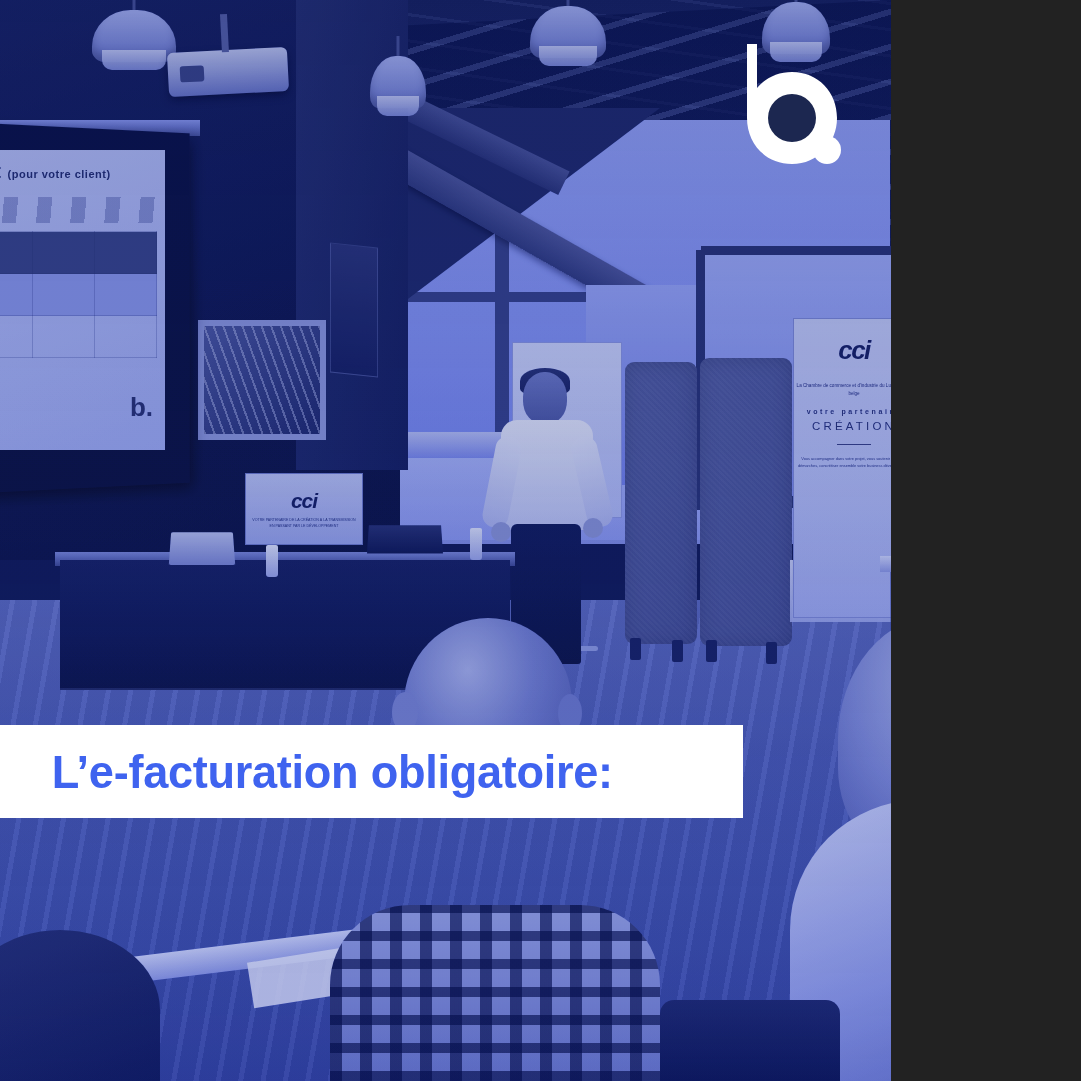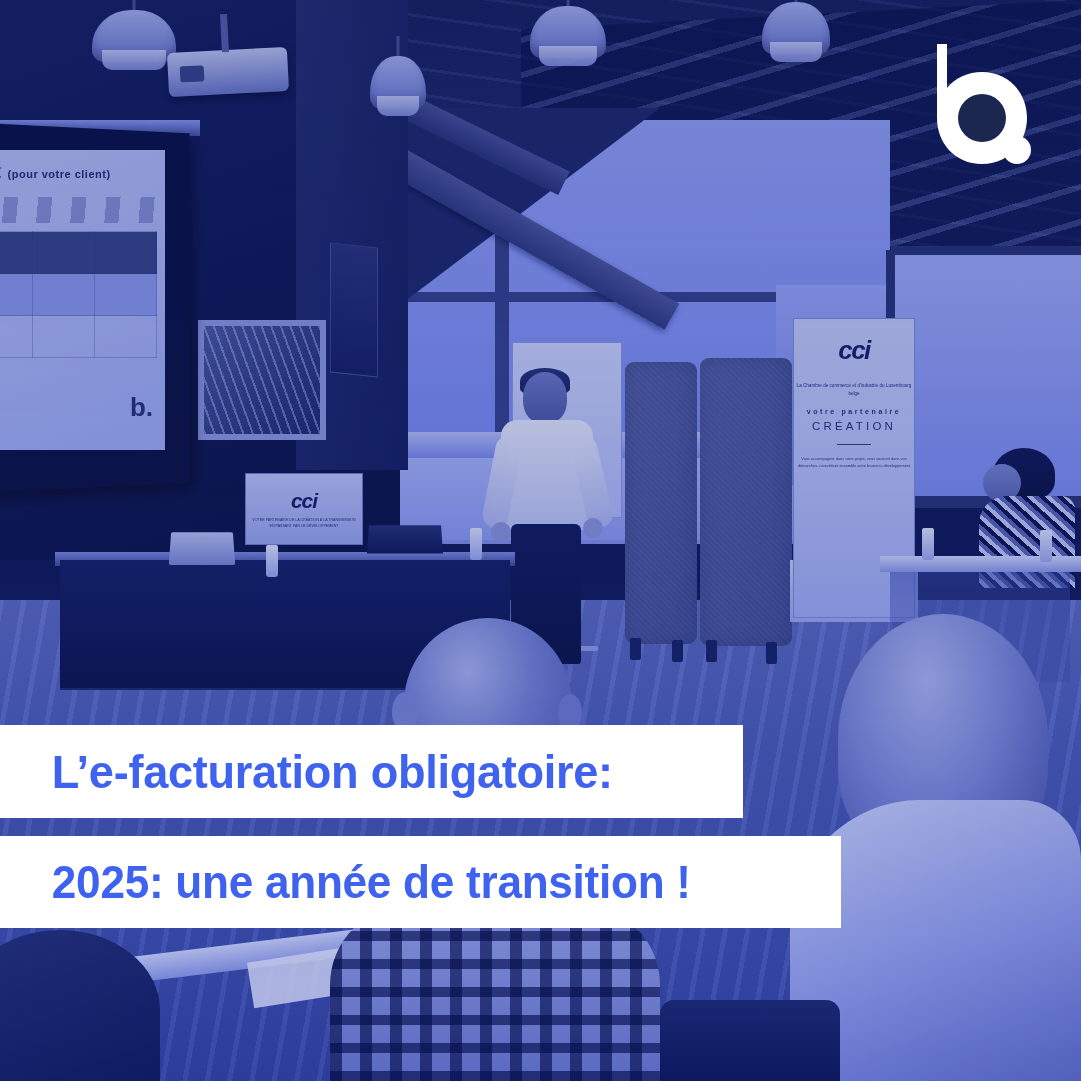--- a/index.html
+++ b/index.html
@@ -6,21 +6,21 @@
   * { margin:0; padding:0; box-sizing:border-box; }
   html,body { background:#222; }
   body {
     font-family:"Liberation Sans", sans-serif;
     display:flex; align-items:flex-start; justify-content:flex-start;
   }
 
   
   .card {
     position:relative;
-    width:1081px; height:1081px;
+    width:891px; height:1081px;
     overflow:hidden;
     background:#17224c;
     isolation:isolate;
   }
 
   
   .photo { position:absolute; inset:0; overflow:hidden; background:#141d42; }
 
   
   .ceiling {
@@ -604,17 +604,14 @@
     <svg viewBox="0 0 120 125" aria-hidden="true">
       <path d="M6 2 H34 V46 C42 36 55 30 69 30 C95 30 114 50 114 76 C114 101 95 122 69 122 C42 122 24 101 24 76 V2 Z" fill="#ffffff"></path>
       <circle cx="69" cy="76" r="24" fill="#1c2750"></circle>
       <circle cx="104" cy="108" r="14" fill="#ffffff"></circle>
     </svg>
   </div>
 
   <div class="banner banner-1">
     <span class="banner-text">L’e-facturation obligatoire:</span>
   </div>
-  <div class="banner banner-2">
-    <span class="banner-text">2025: une année de transition !</span>
-  </div>
 
 </div>
 
 </body></html>

